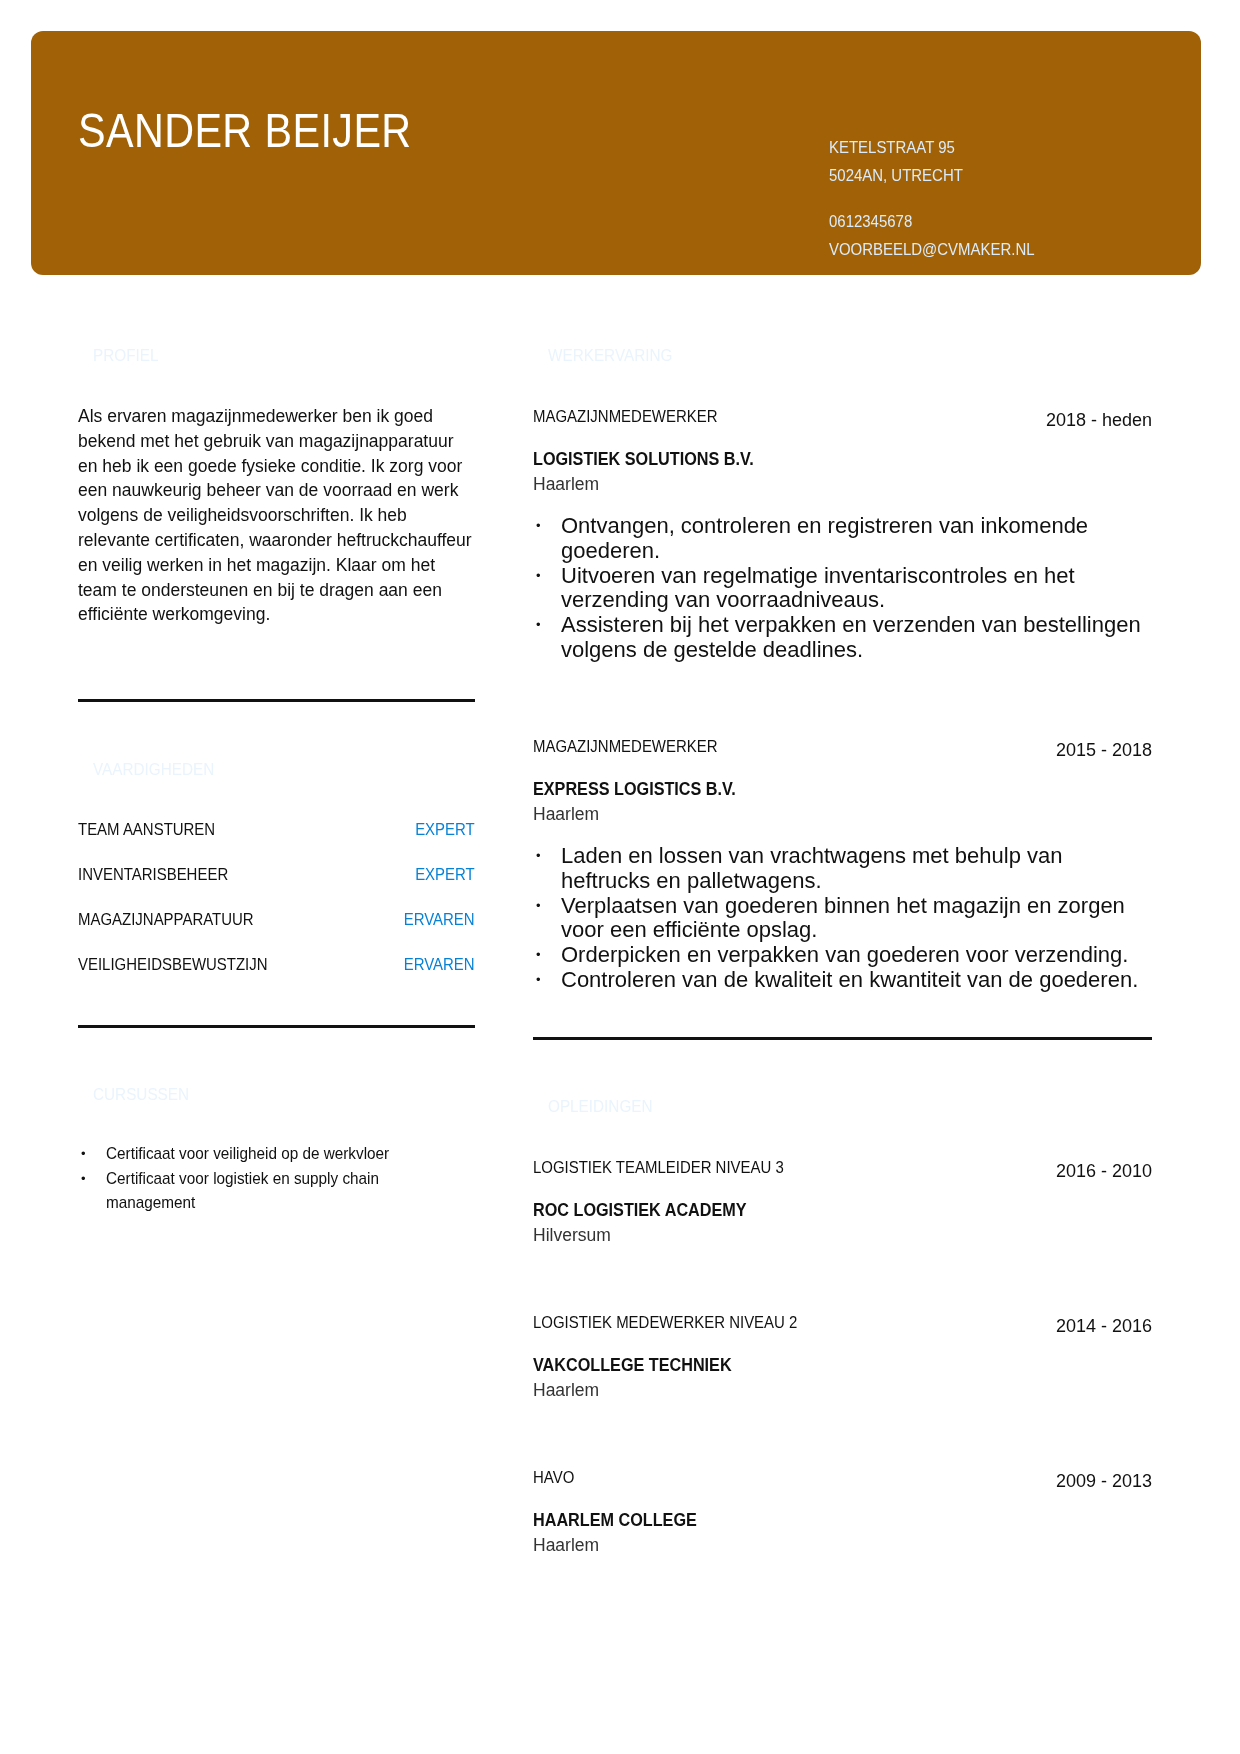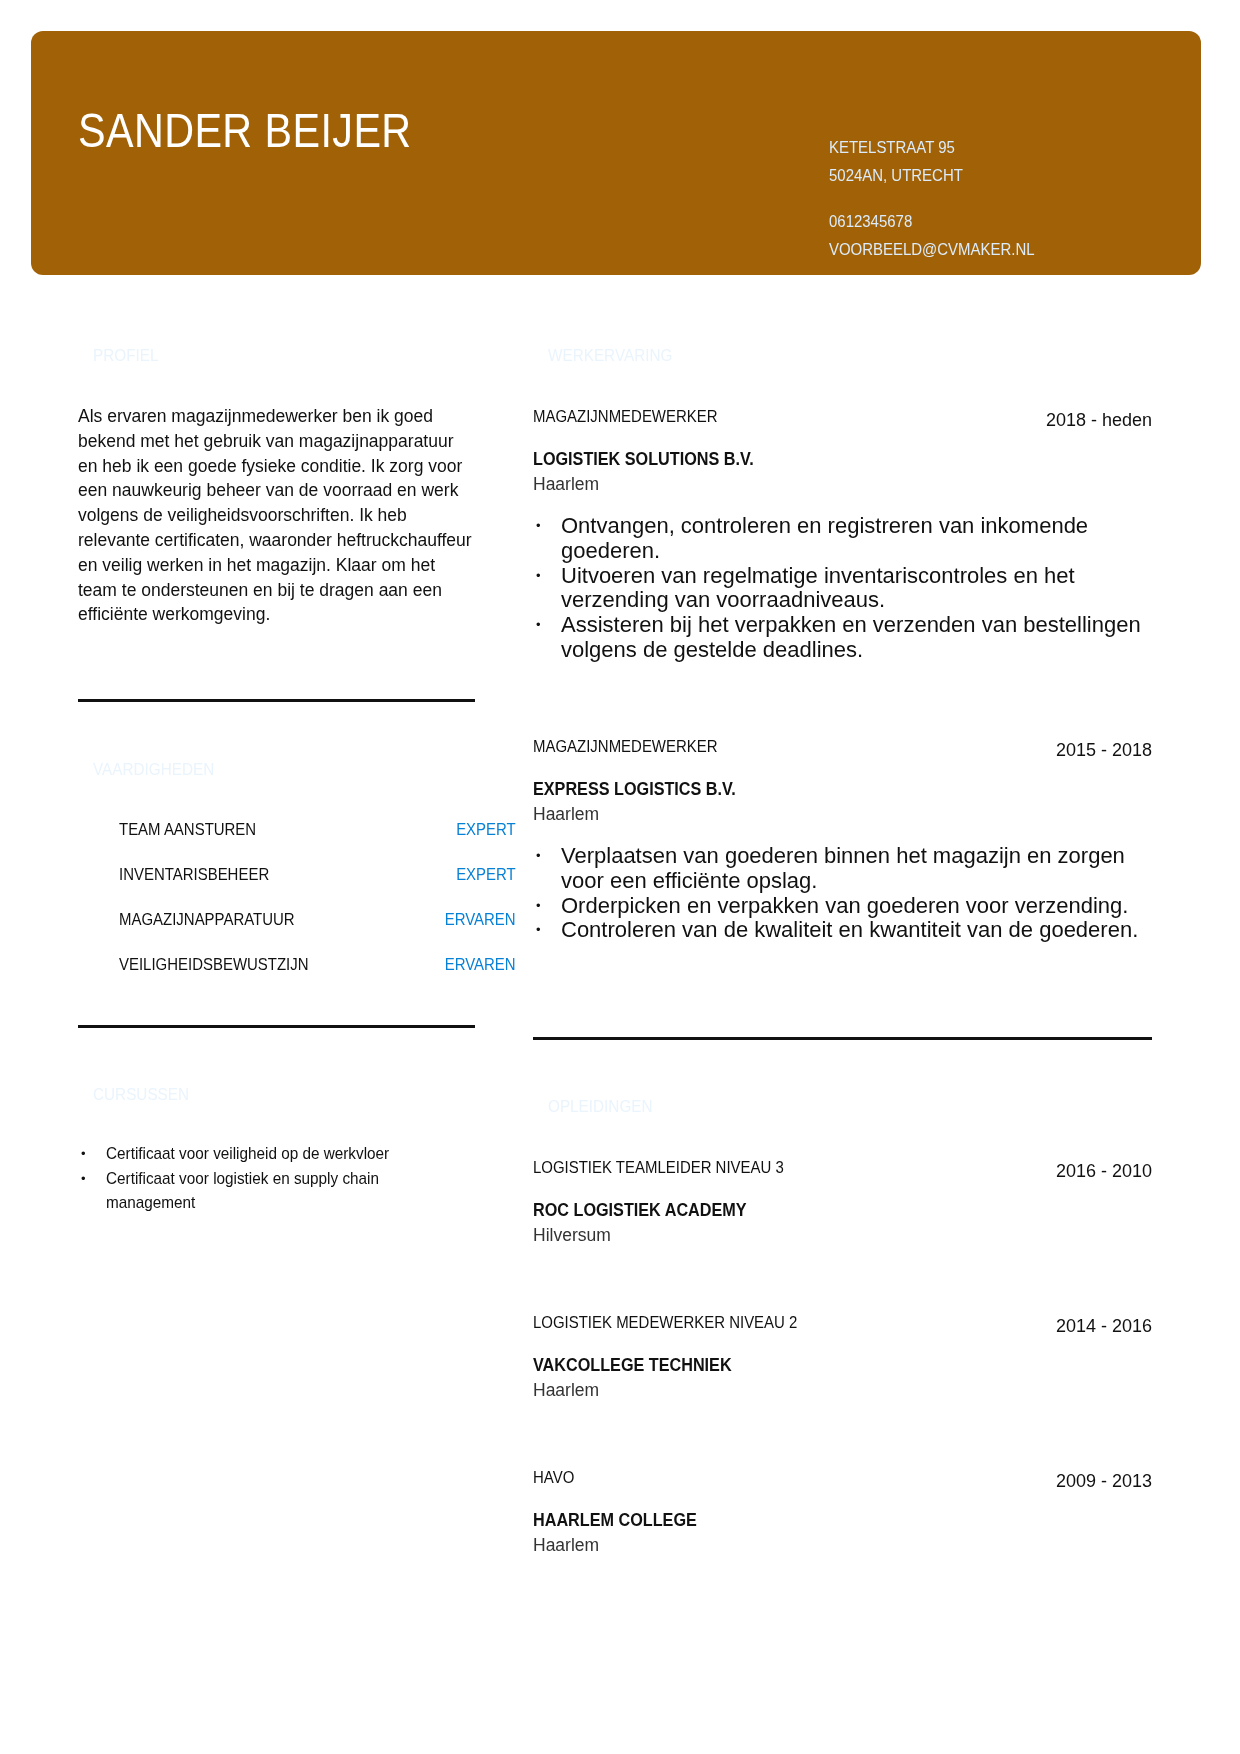--- a/index.html
+++ b/index.html
@@ -29,21 +29,21 @@
   }
   .badge span { display: inline-block; transform: scaleX(0.9); transform-origin: left center; }
 
   .col-left { position: absolute; left: 78px; width: 397px; }
   .col-right { position: absolute; left: 533px; width: 619px; }
 
   .profile-text { font-size: 17.5px; line-height: 24.8px; color: #111; }
 
   .sep { position: absolute; height: 3px; background: #111; }
 
-  .skill-row { position: absolute; left: 0; width: 397px; height: 24px; font-size: 17px; margin-left: 41px; }
+  .skill-row { position: absolute; left: 0; width: 397px; height: 24px; font-size: 17px; }
   .skill-row .sk-name { position: absolute; left: 0; top: 0; transform: scaleX(0.88); transform-origin: left center; white-space: nowrap; color: #111; }
   .skill-row .sk-level { position: absolute; right: 0; top: 0; transform: scaleX(0.88); transform-origin: right center; white-space: nowrap; color: #0781d6; }
 
   .bullets { list-style: none; }
   .bullets li { position: relative; padding-left: 28px; }
   .bullets li::before { content: "•"; position: absolute; left: 3px; top: 0; font-size: 13px; }
 
   .courses { position: absolute; left: 0; width: 360px; font-size: 17px; line-height: 24.5px; }
   .courses li span { display: inline-block; transform: scaleX(0.9); transform-origin: left center; }
 
@@ -125,20 +125,21 @@
       <li>Assisteren bij het verpakken en verzenden van bestellingen volgens de gestelde deadlines.</li>
     </ul>
   </div>
 
   <div class="entry" style="top:737px;">
     <div class="e-title">MAGAZIJNMEDEWERKER</div>
     <div class="e-date">2015 - 2018</div>
     <div class="e-org">EXPRESS LOGISTICS B.V.</div>
     <div class="e-city">Haarlem</div>
     <ul class="bullets e-bullets">
+      <li>Laden en lossen van vrachtwagens met behulp van heftrucks en palletwagens.</li>
       <li>Verplaatsen van goederen binnen het magazijn en zorgen voor een efficiënte opslag.</li>
       <li>Orderpicken en verpakken van goederen voor verzending.</li>
       <li>Controleren van de kwaliteit en kwantiteit van de goederen.</li>
     </ul>
   </div>
 </div>
 
 <div class="sep" style="left:533px; top:1037px; width:619px;"></div>
 
 <div class="badge" style="left:529px; top:1089px;">

